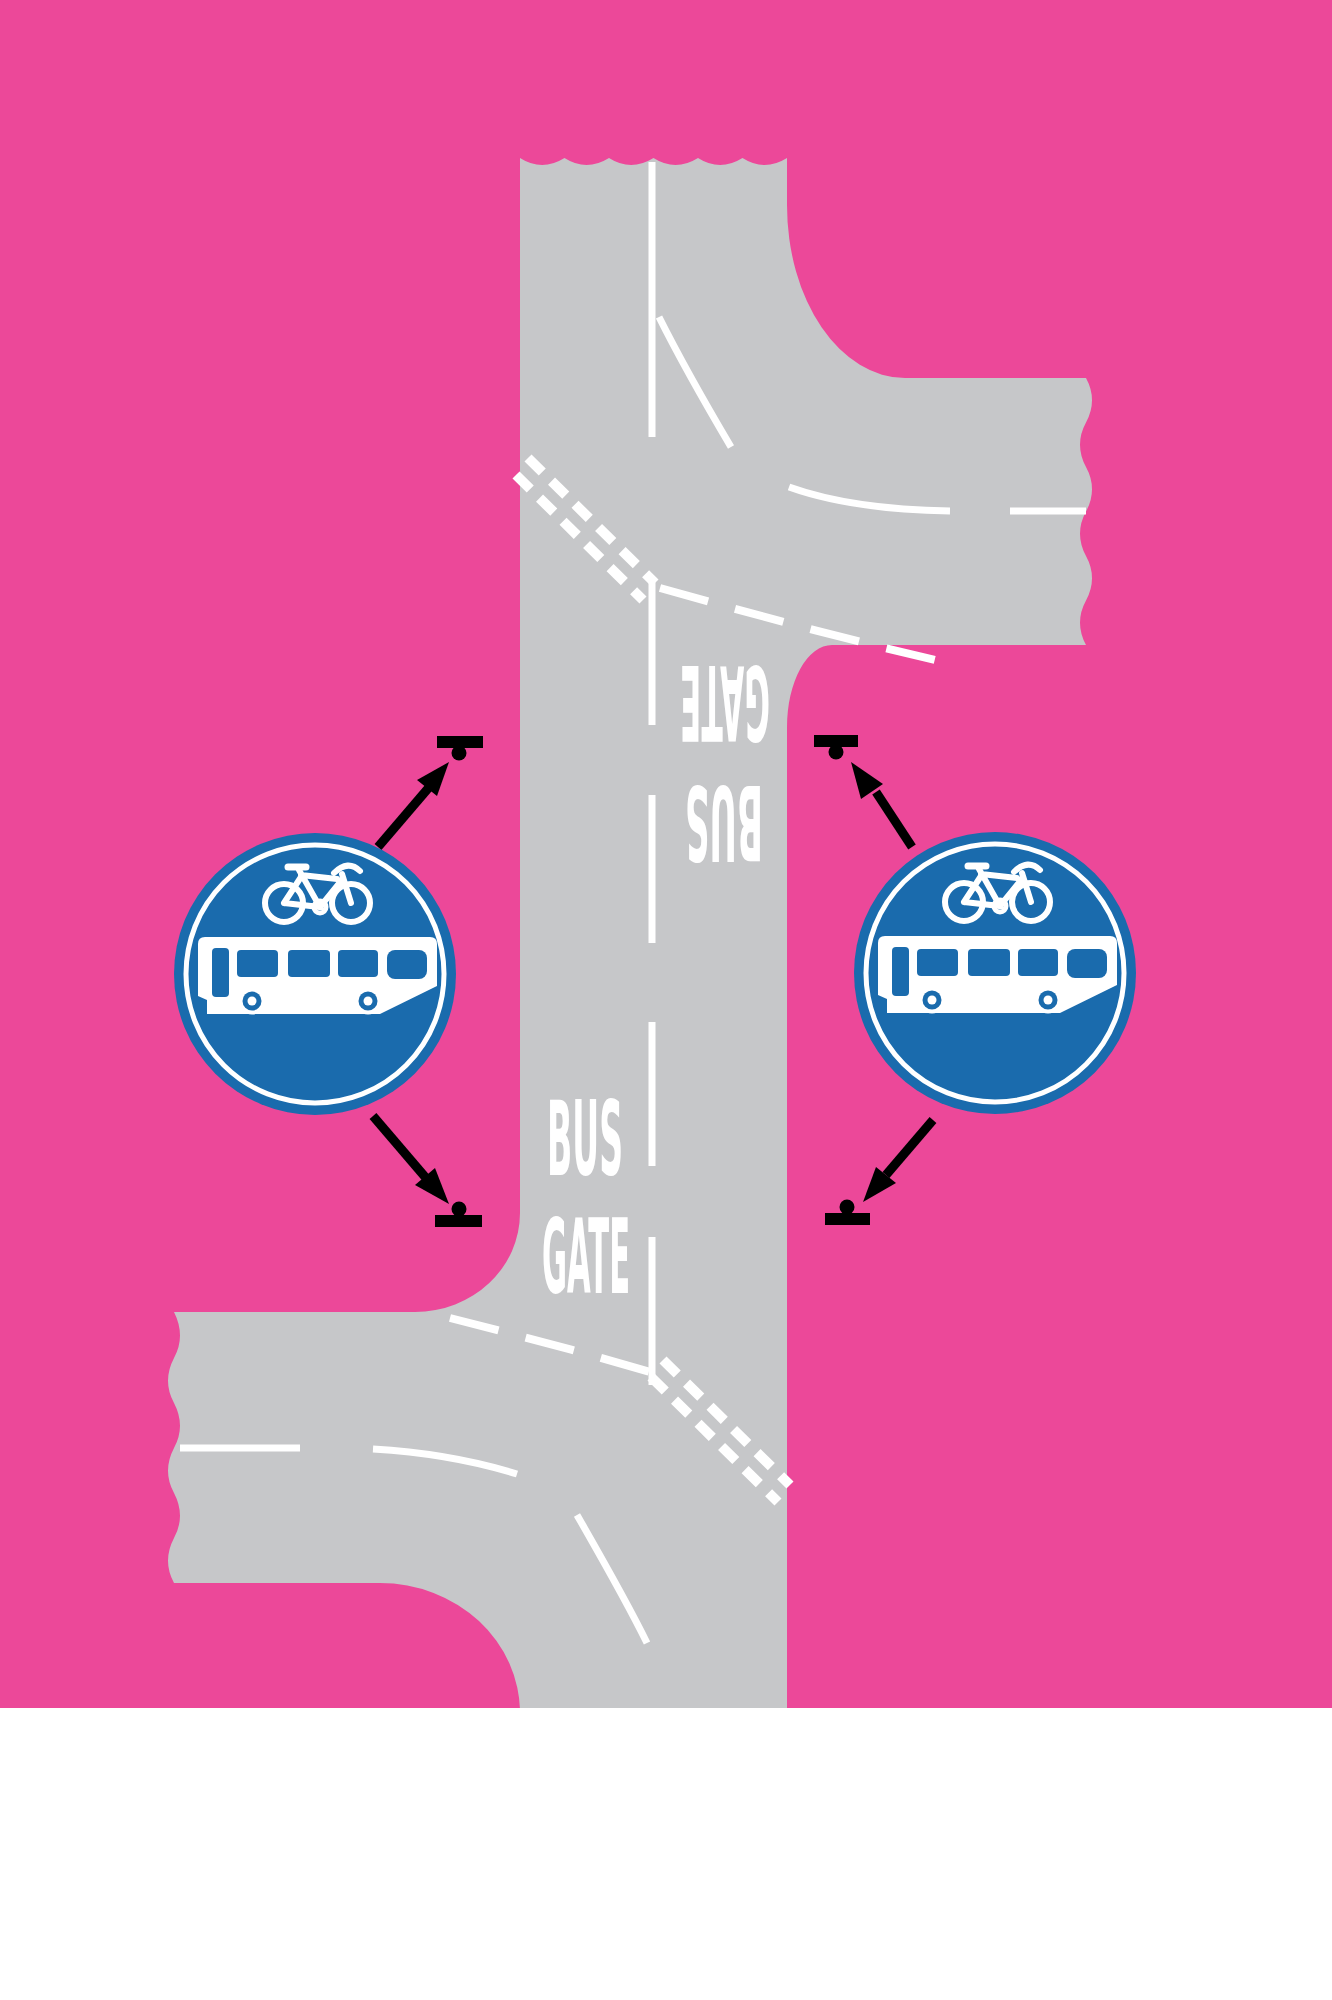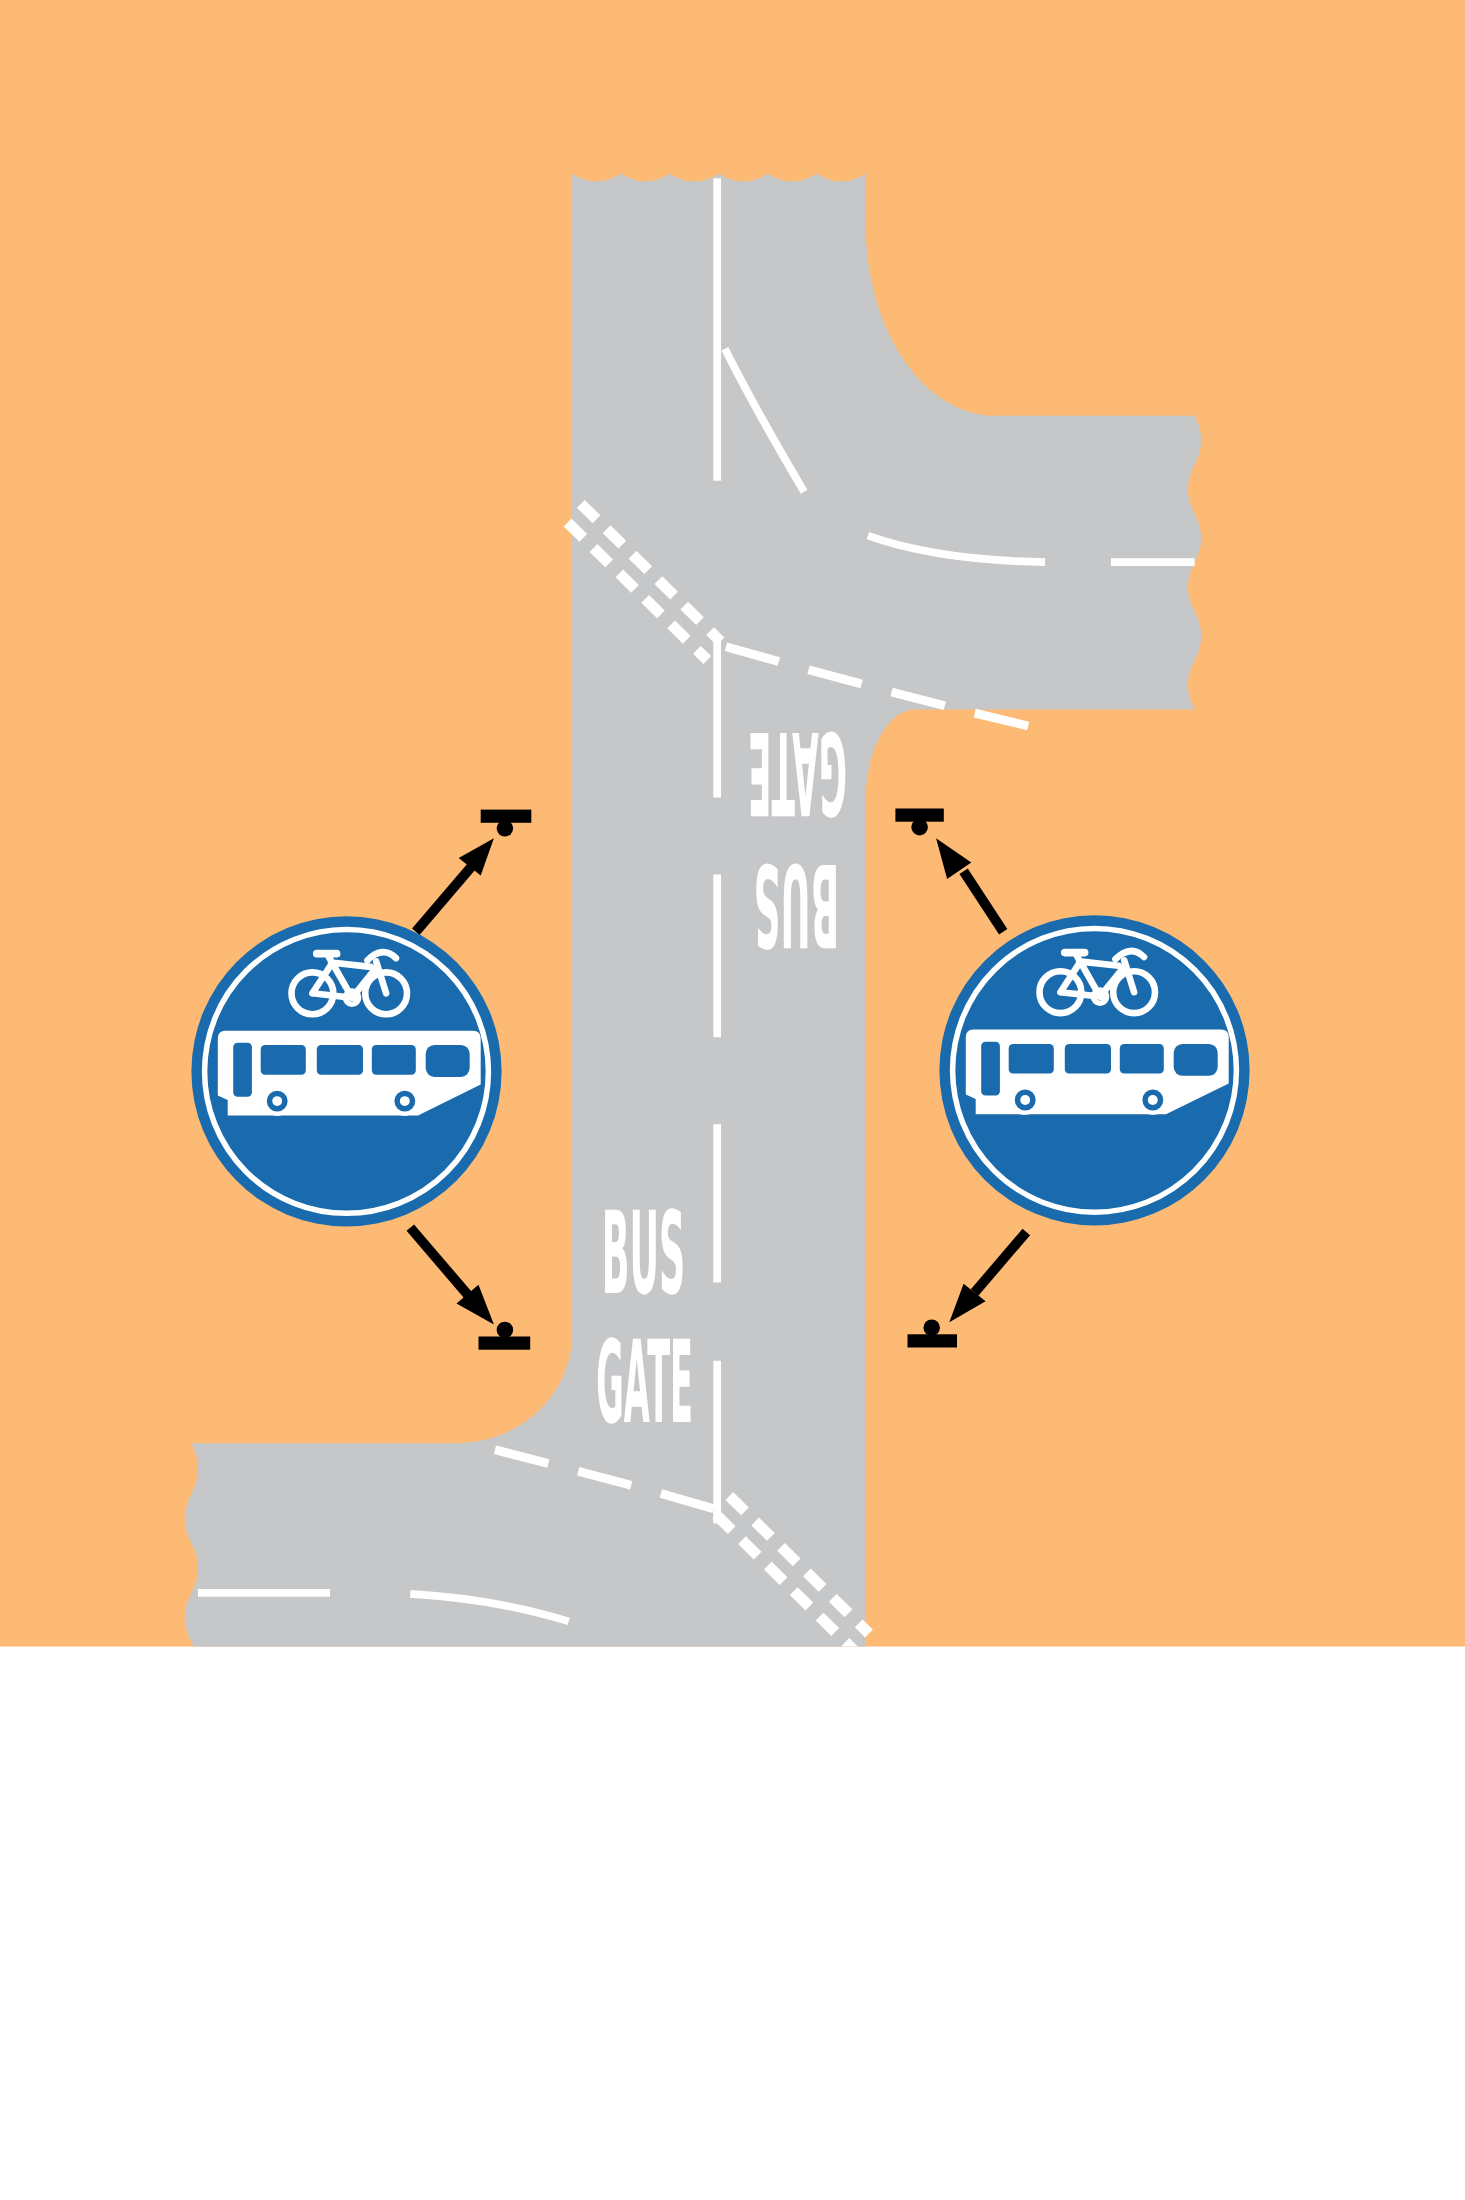--- a/index.html
+++ b/index.html
@@ -1,16 +1,16 @@
 <!DOCTYPE html>
 <html><head>
 <meta charset="utf-8">
 <style>
   html,body{margin:0;padding:0;background:#ffffff;}
-  .stage{position:relative;width:1332px;height:1497px;background:#fdba74;overflow:hidden;}
+  .stage{position:relative;width:1332px;height:1708px;background:#ec4899;overflow:hidden;}
   .road{fill:#c6c7c9;}
   .wl{stroke:#ffffff;fill:none;stroke-linecap:butt;}
   .w7{stroke-width:7px;}
   .w8{stroke-width:8px;}
   .w10{stroke-width:10px;}
   .dashA{stroke-dasharray:50 28;}
   .dashB{stroke-dasharray:20 13;}
   .roadtext{fill:#ffffff;font-family:"DejaVu Sans","Liberation Sans",sans-serif;font-weight:700;font-size:104px;}
   .blk{fill:#000000;}
   .blkline{stroke:#000000;stroke-width:9px;fill:none;}

